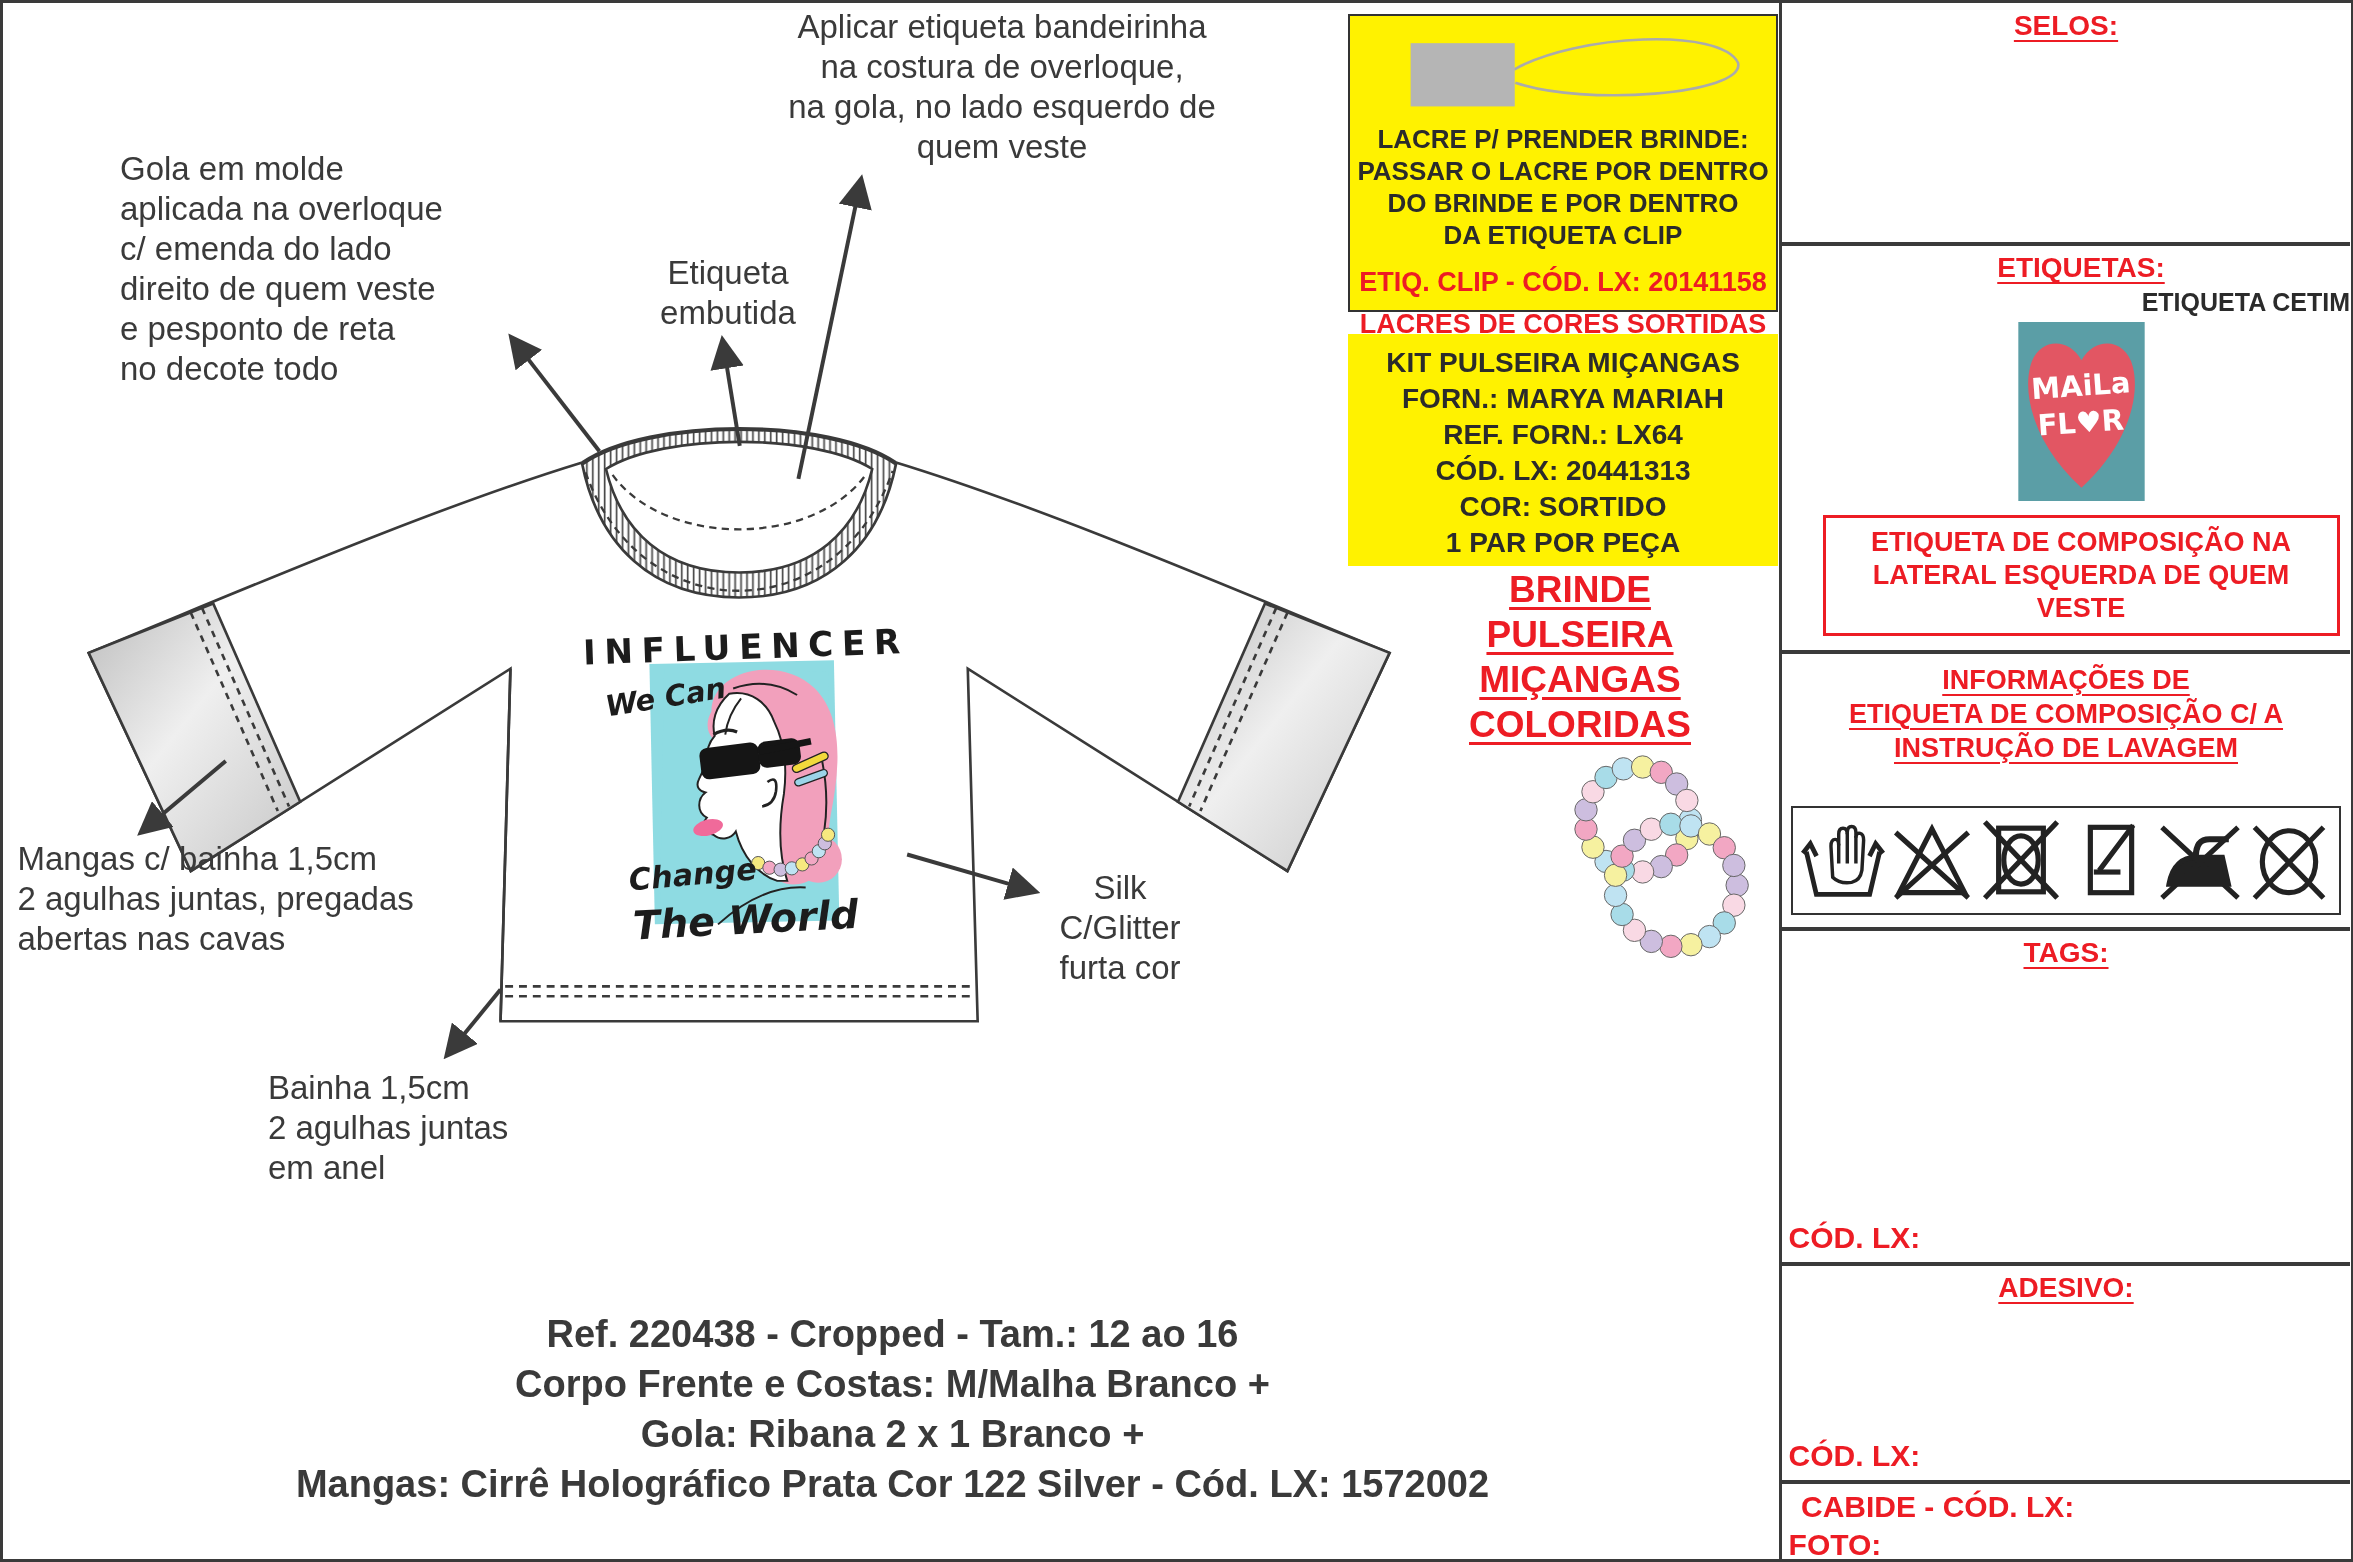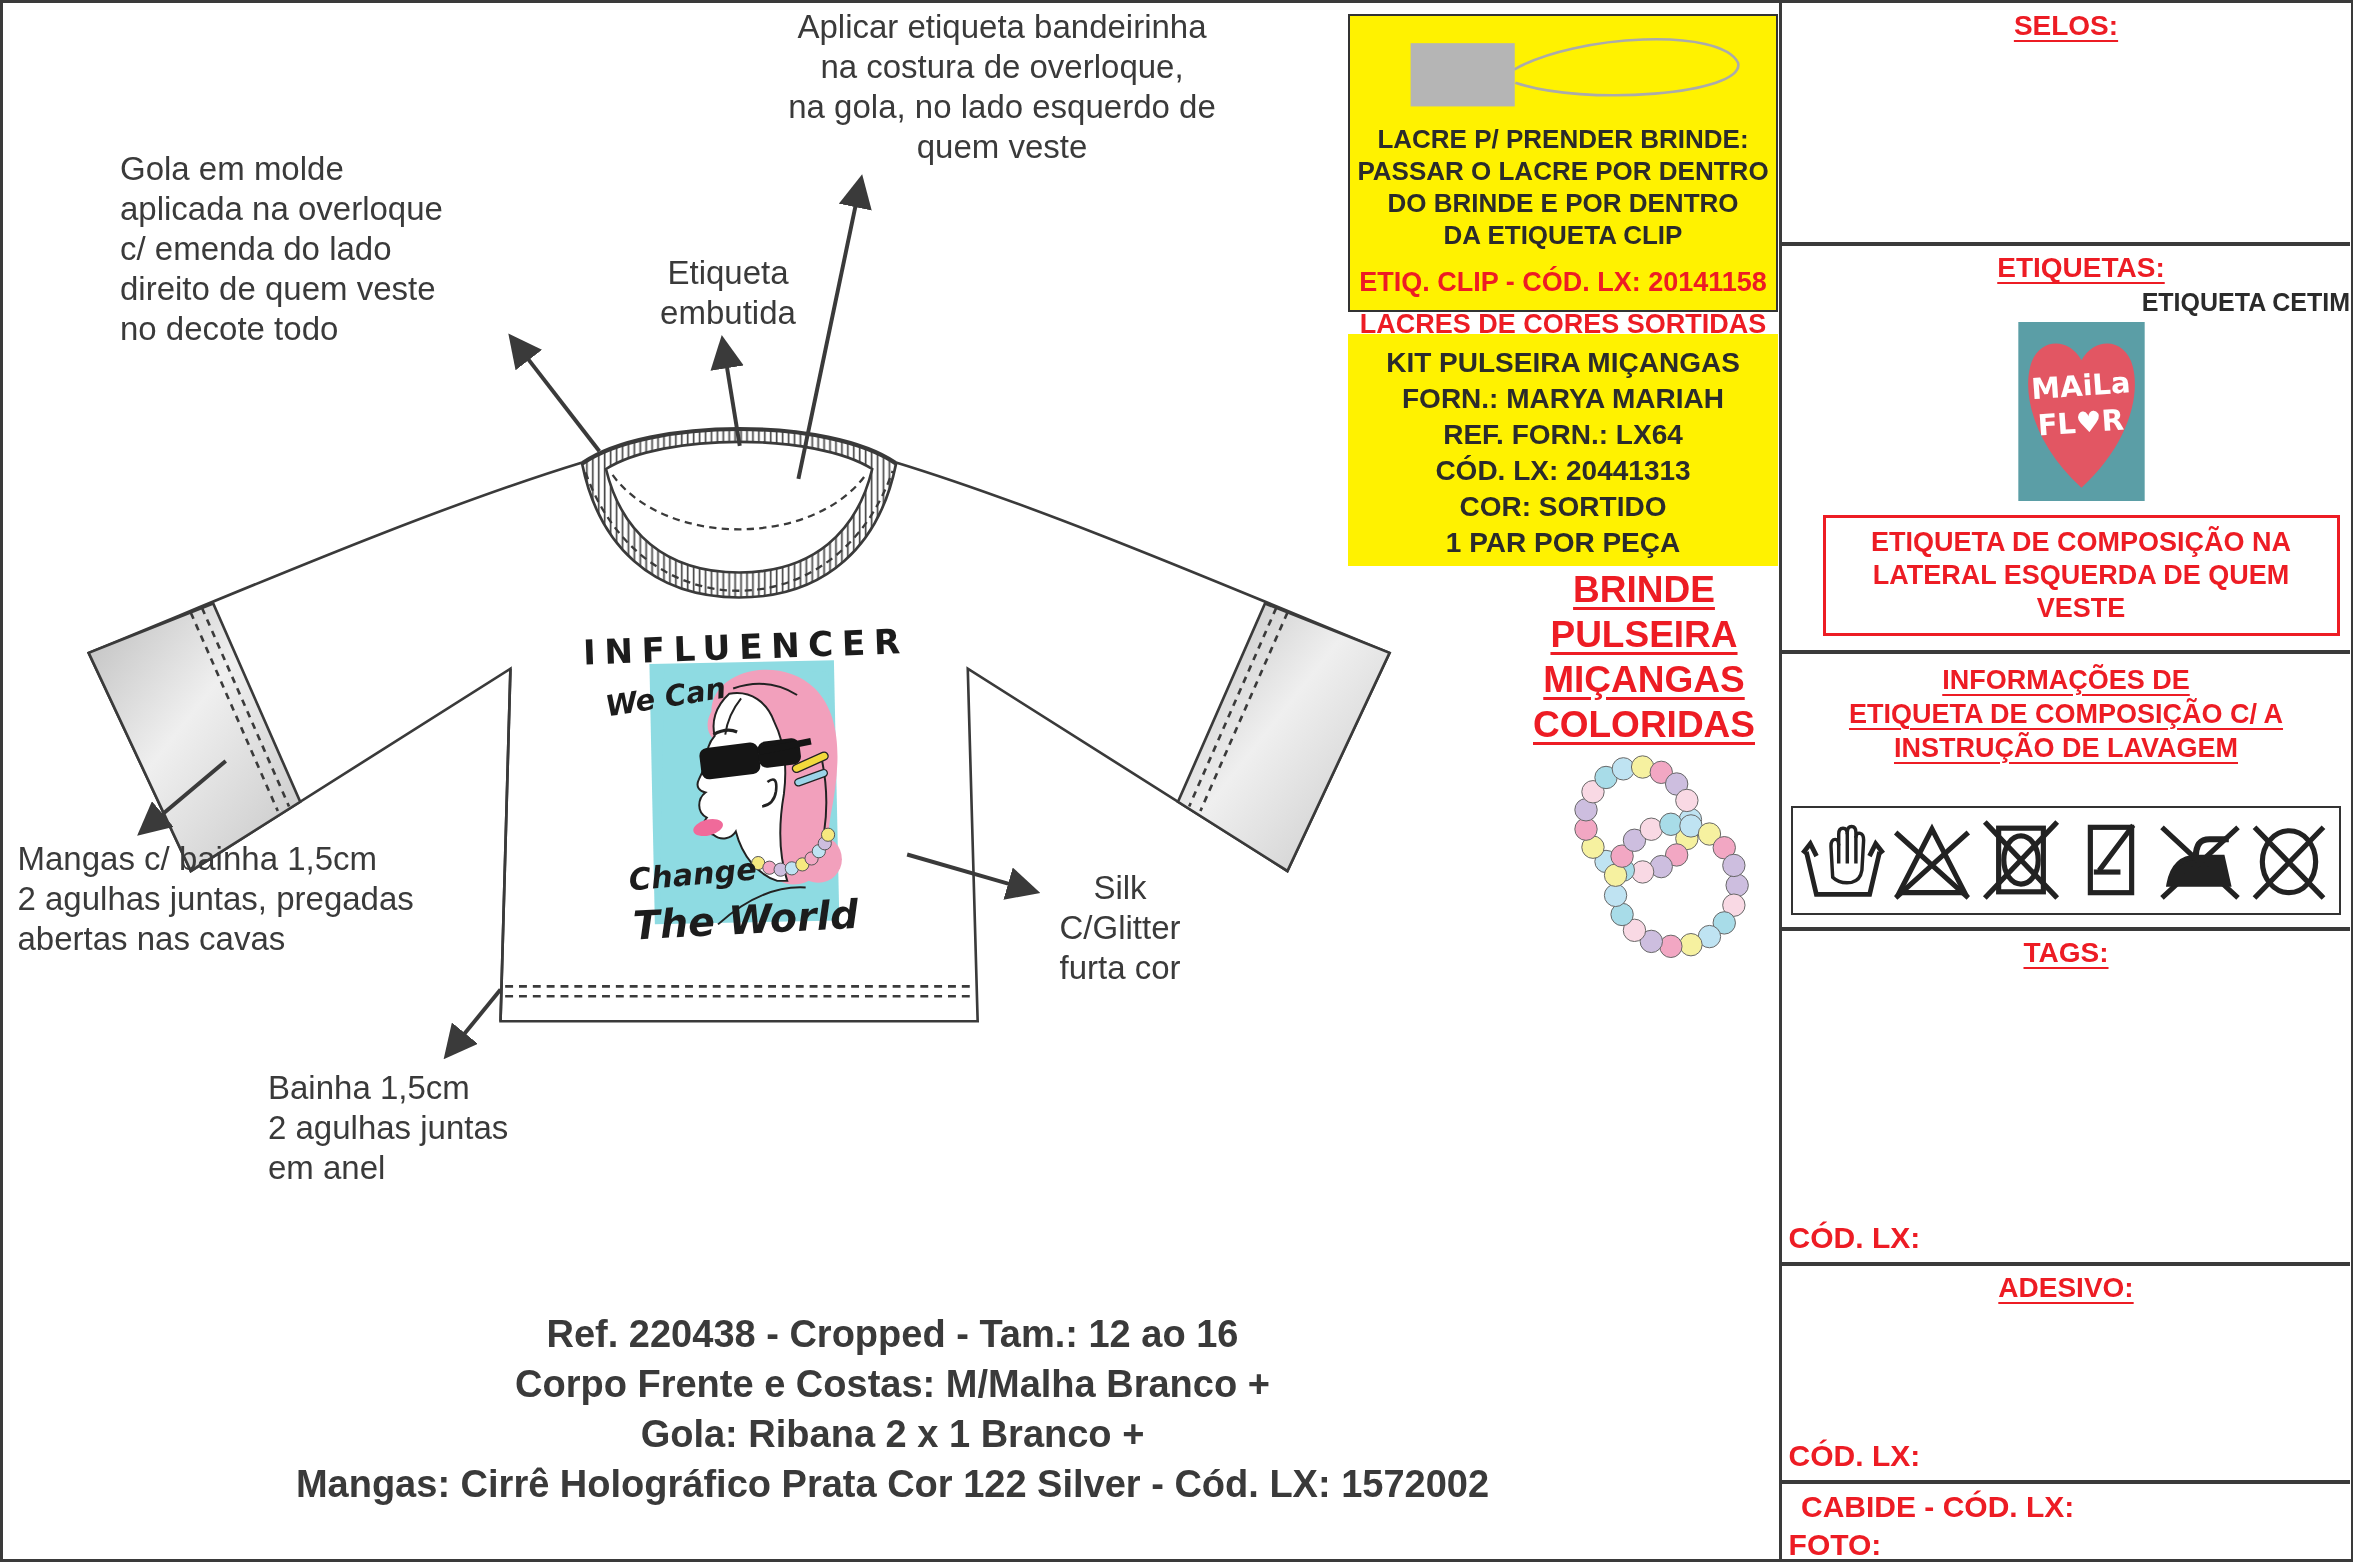--- a/index.html
+++ b/index.html
@@ -22,21 +22,21 @@
     font-weight:bold;font-size:38px;line-height:50px;color:#3a3a3a;}
   
   .yellow-box{position:absolute;left:1345px;width:430px;background:#FFF200;box-sizing:border-box;text-align:center;}
   #lacre-box{top:10.5px;height:298px;border:2px solid #333;padding-top:6.6px;}
   #kit-box{top:331px;height:232px;padding-top:10.5px;}
   .yb-line{font-weight:bold;font-size:26px;line-height:32px;color:#2b2b2b;}
   .kit-line{font-weight:bold;font-size:28px;line-height:36px;color:#2b2b2b;}
   .yb-red{color:#ED1C24;font-weight:bold;font-size:27px;line-height:33px;margin-top:14.5px;}
   .yb-red-u{color:#ED1C24;font-weight:bold;font-size:27px;line-height:33px;margin-top:9.2px;text-decoration:underline;}
   .yb-code{font-weight:bold;font-size:26px;line-height:32px;color:#2b2b2b;}
-  #brinde-block{position:absolute;left:1509px;top:564px;width:264px;text-align:center;}
+  #brinde-block{position:absolute;left:1445px;top:564px;width:264px;text-align:center;}
   .brinde-line{color:#ED1C24;font-weight:bold;font-size:37px;line-height:45px;text-decoration:underline;text-underline-offset:5.3px;}
   #bracelets{position:absolute;left:1536px;top:745px;}
   
   #panel{position:absolute;left:1776px;top:0;width:571px;height:1556px;
     border-left:3.3px solid #3a3a3a;box-sizing:border-box;}
   .section{position:relative;box-sizing:border-box;width:100%;}
   .sec-divider{border-top:4px solid #3a3a3a;}
   .sec-title{display:block;text-align:center;color:#ED1C24;font-weight:bold;font-size:28px;
     margin-top:6.6px;}
   .sec-title span{text-decoration:underline;text-underline-offset:4.6px;}
@@ -161,20 +161,21 @@
         <line x1="755" y1="1497" x2="674" y2="1596" marker-end="url(#arr)"></line>
         <line x1="1372" y1="1292" x2="1566" y2="1348" marker-end="url(#arr)"></line>
       </g>
     </svg>
 
     <div class="annot" id="annot-gola">
       <div>Gola em molde</div>
       <div>aplicada na overloque</div>
       <div>c/ emenda do lado</div>
       <div>direito de quem veste</div>
+      <div>e pesponto de reta</div>
       <div>no decote todo</div>
     </div>
 
     <div class="annot" id="annot-aplicar">
       <div>Aplicar etiqueta bandeirinha</div>
       <div>na costura de overloque,</div>
       <div>na gola, no lado esquerdo de</div>
       <div>quem veste</div>
     </div>
 

